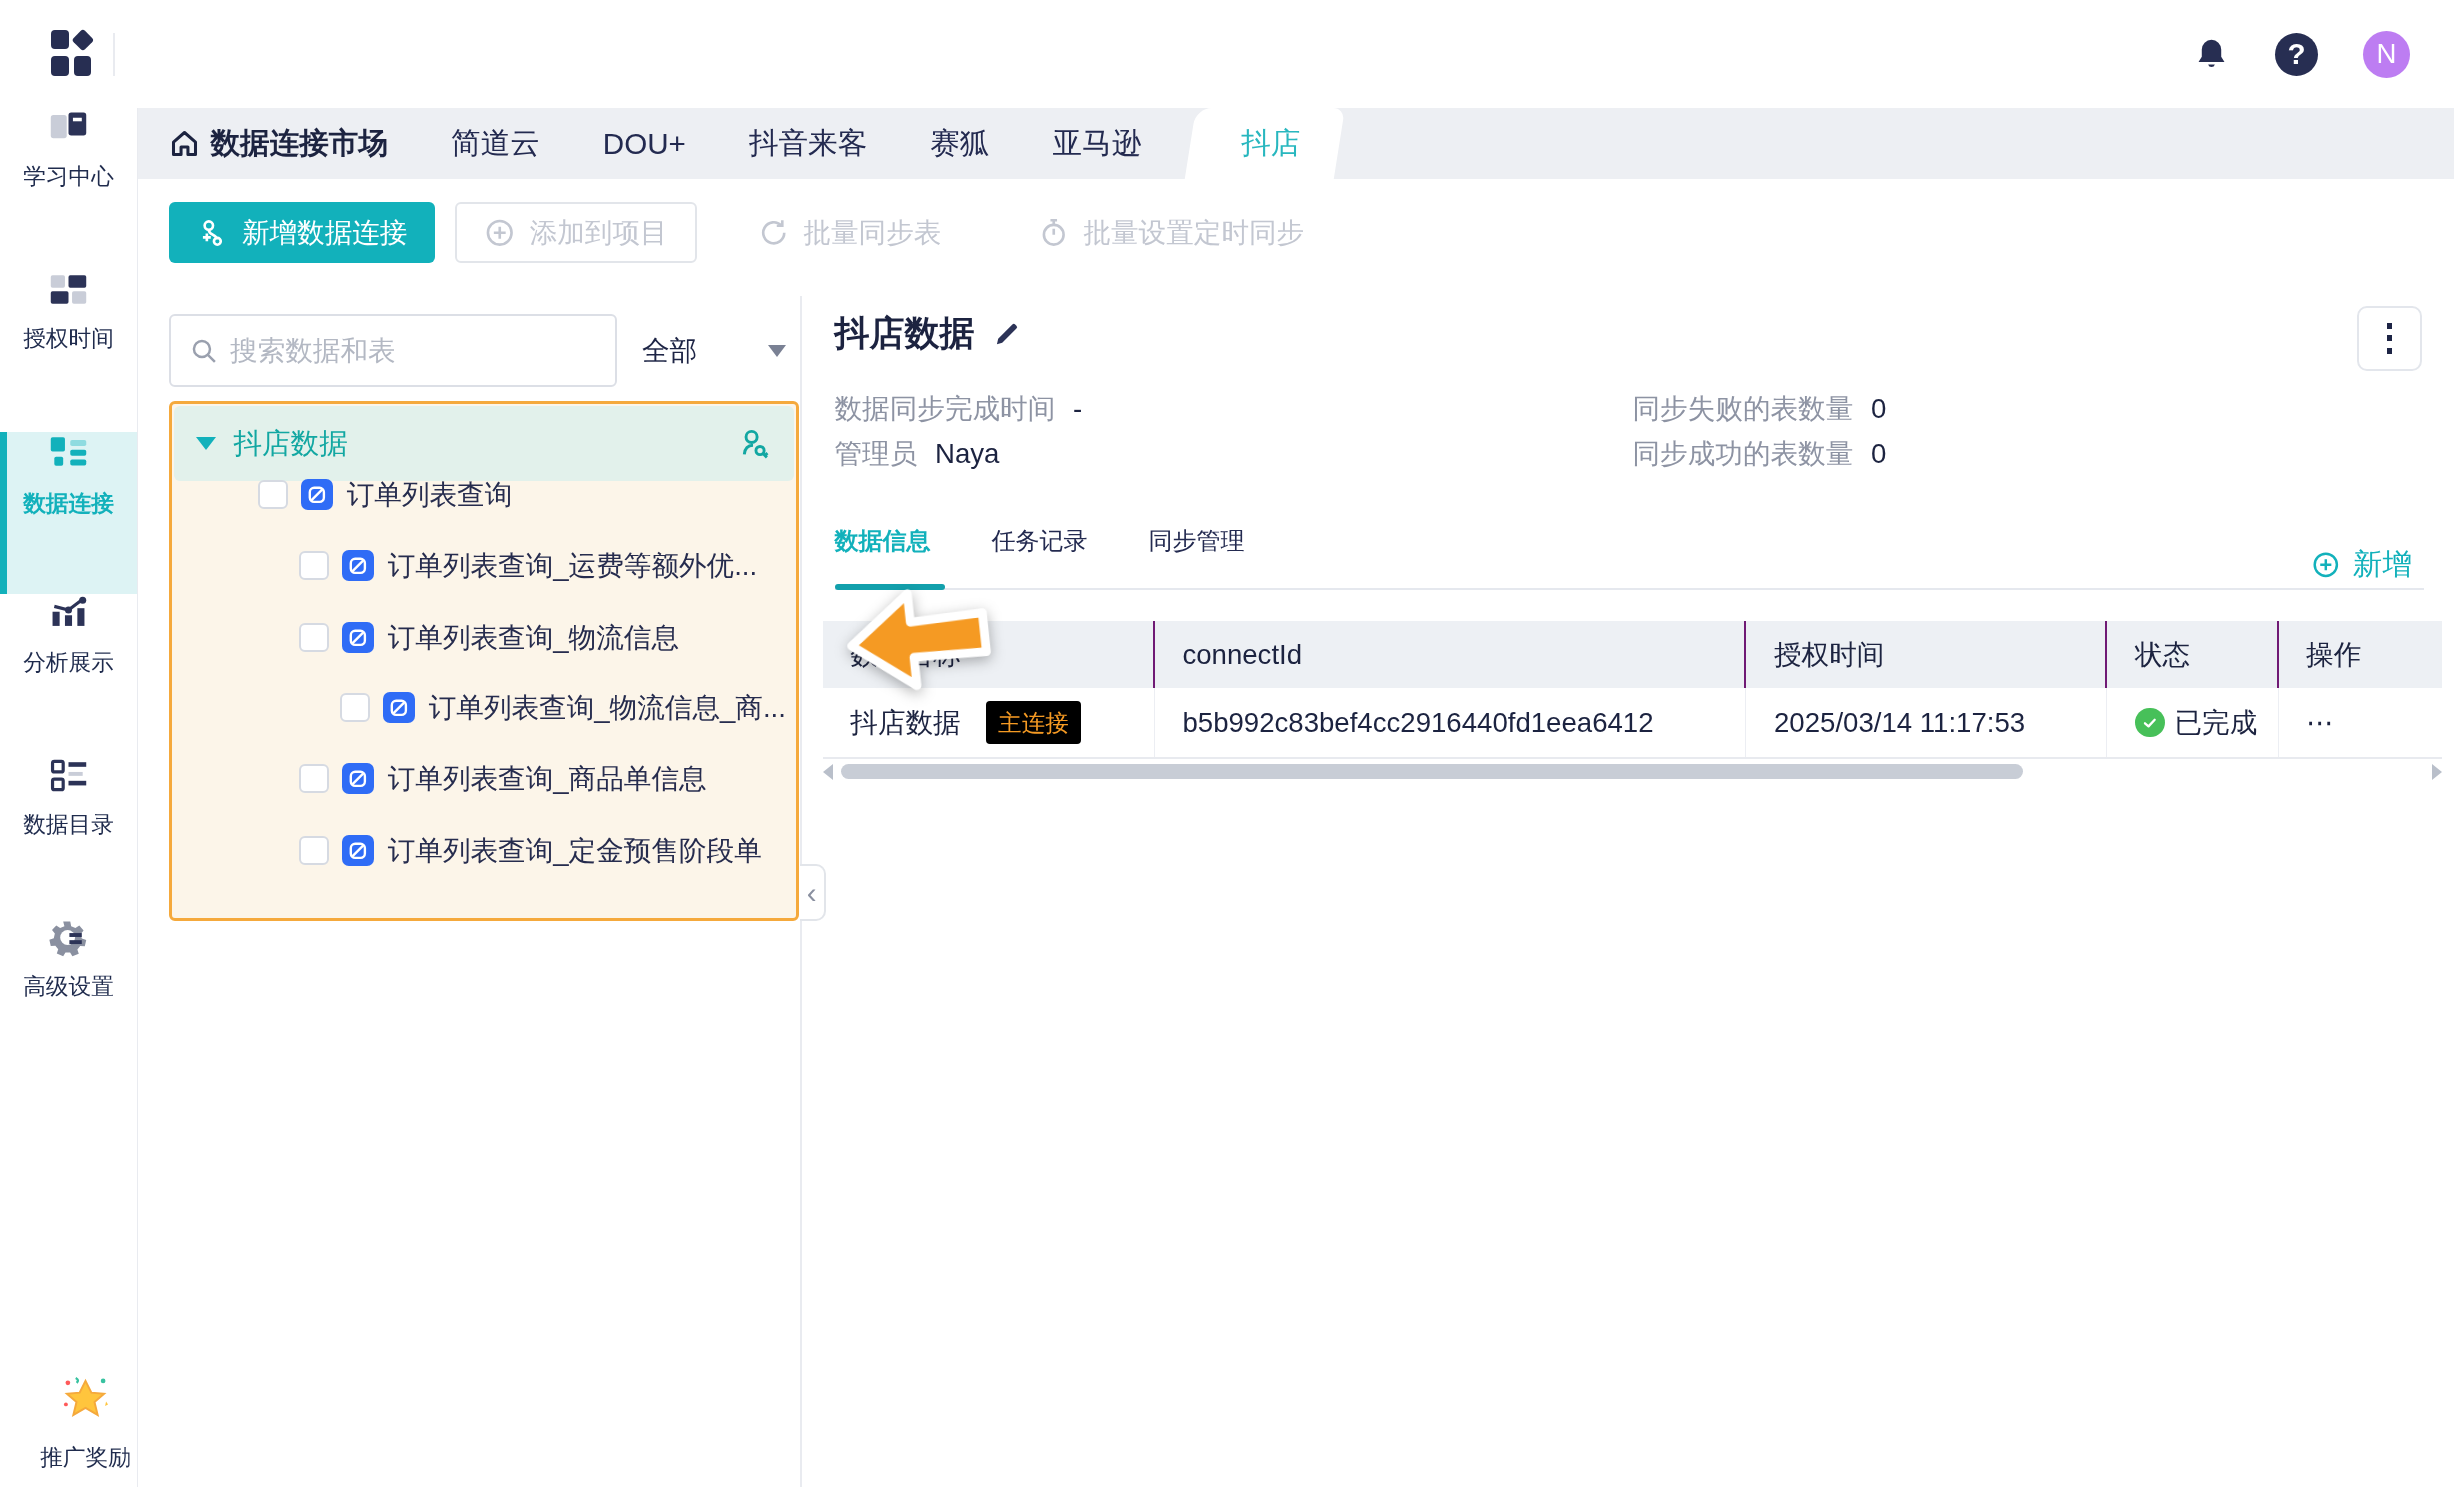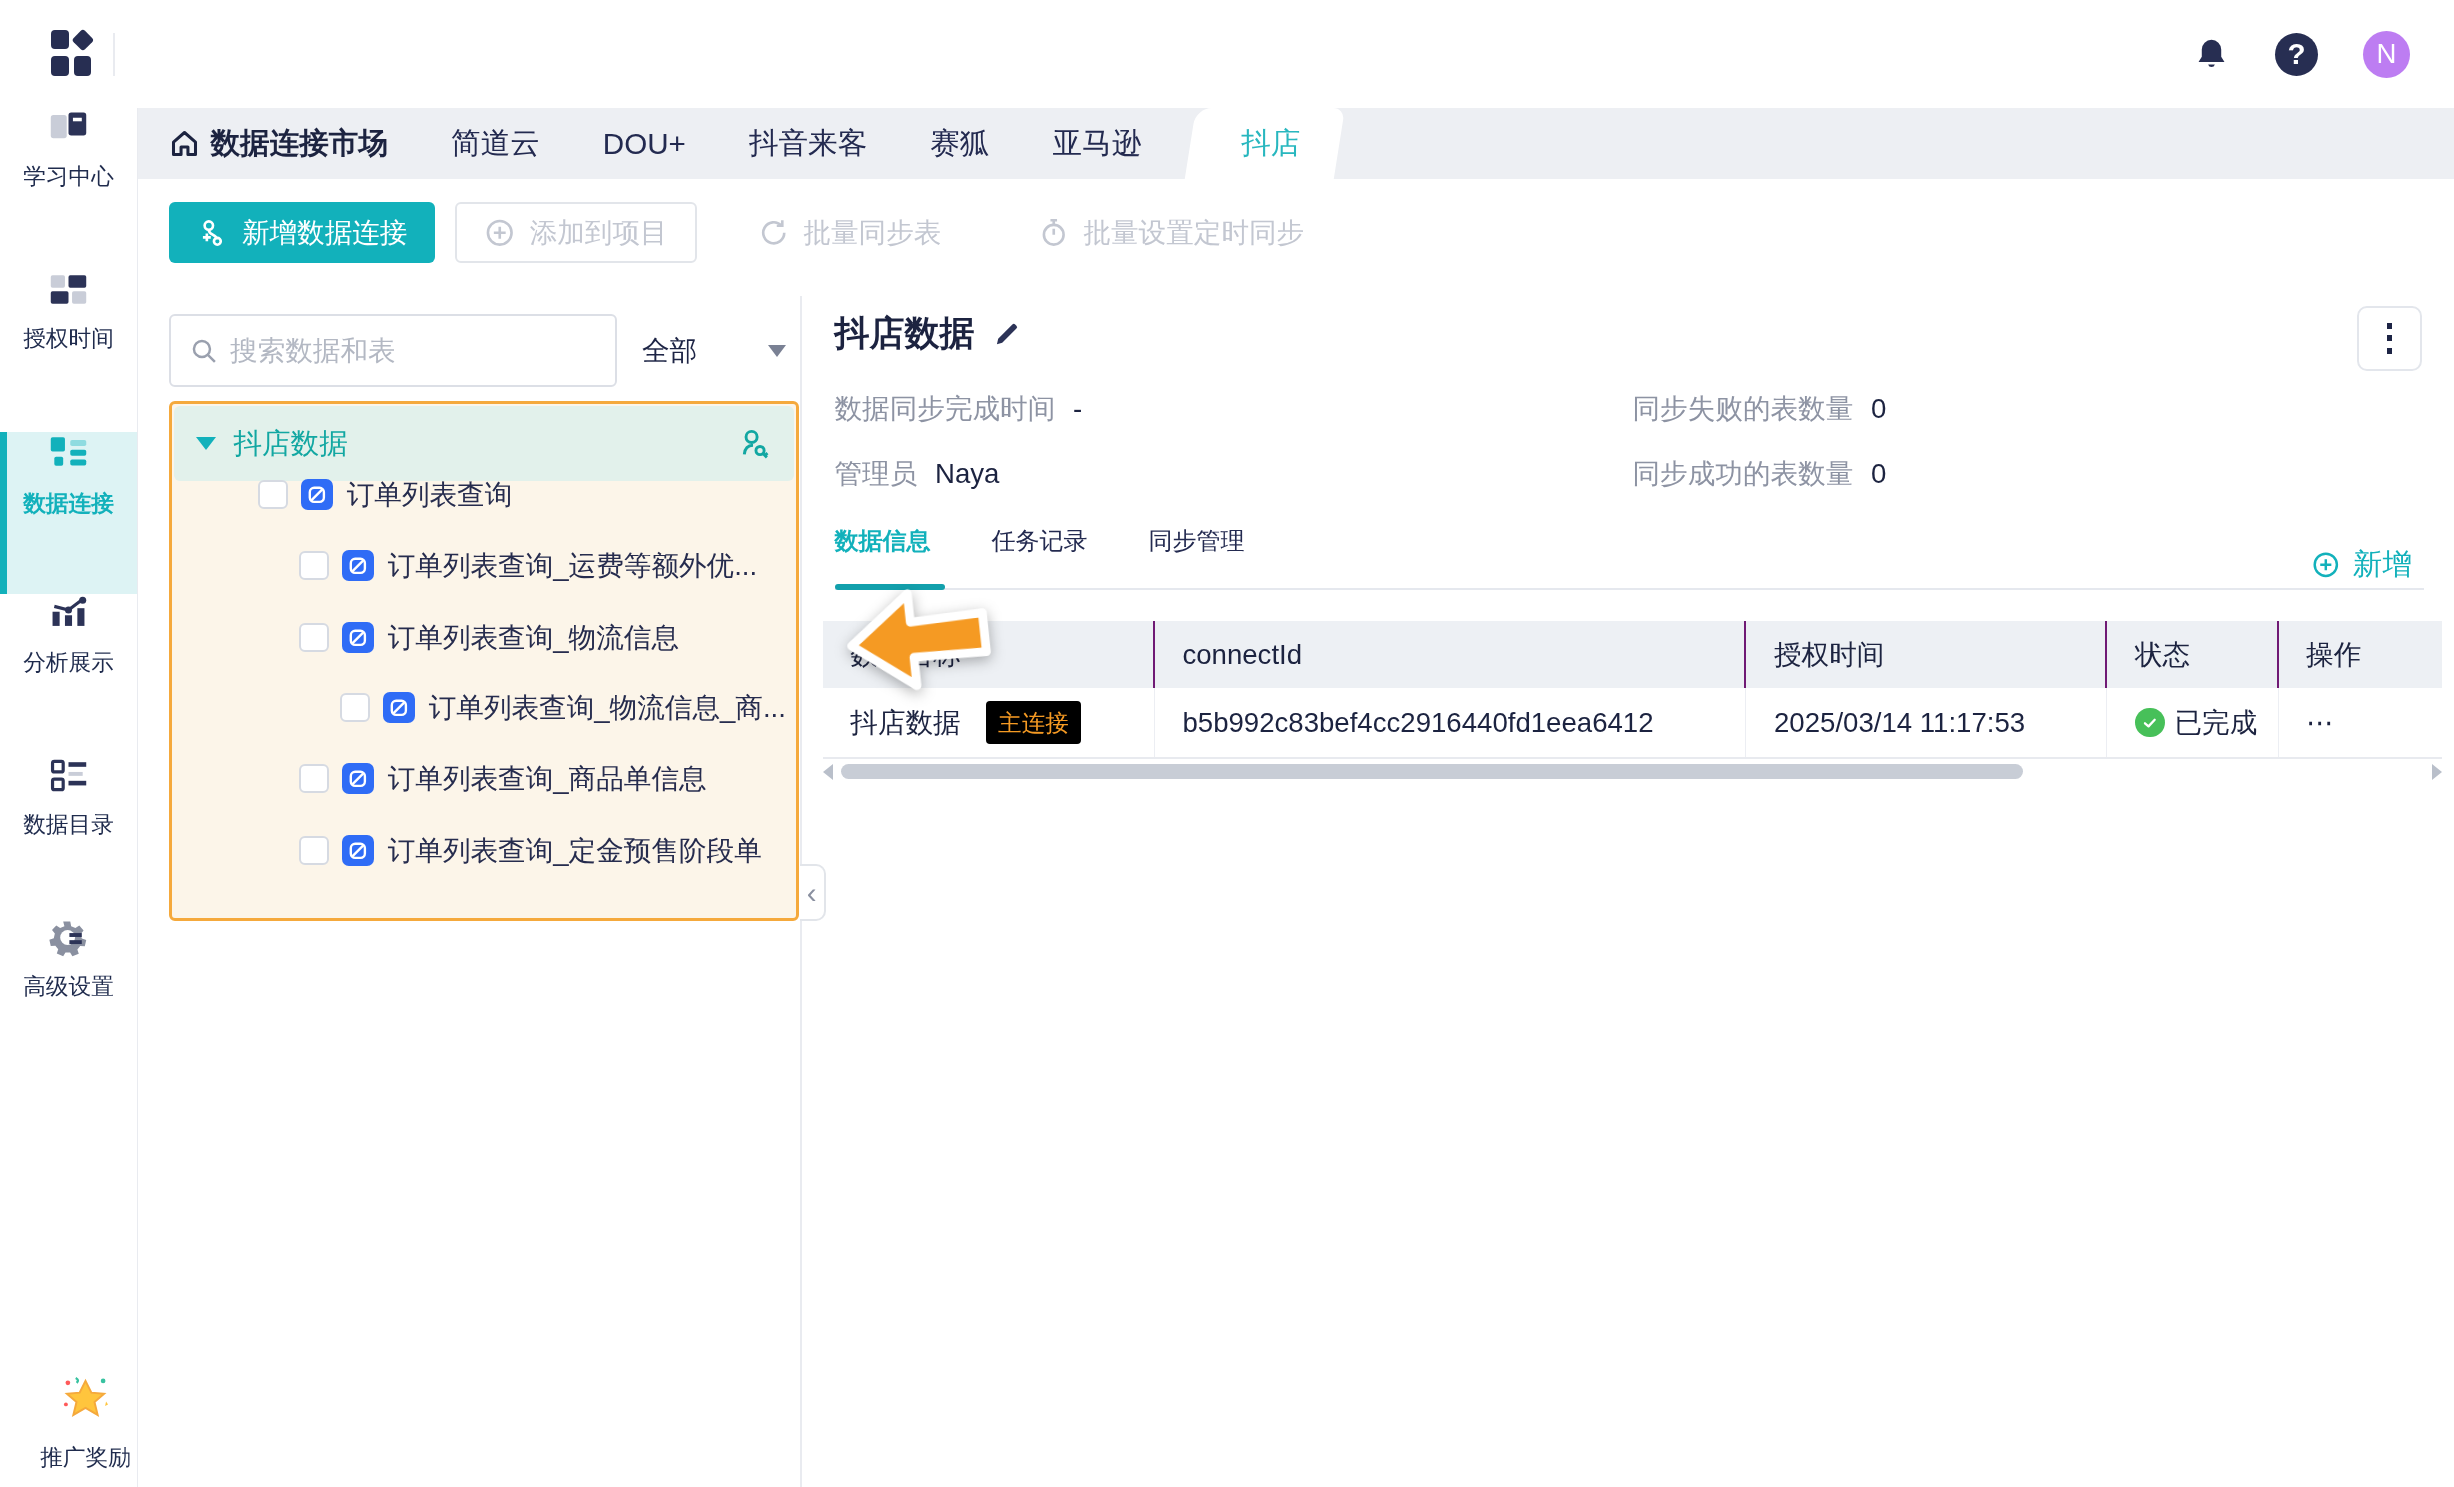--- a/index.html
+++ b/index.html
@@ -385,21 +385,21 @@
     </div>
 
   <div class="stat-row" style="top:95px">
     <span class="stat-label">数据同步完成时间</span>
     <span class="stat-value">-</span>
     <span class="stat-right">
       <span class="stat-label">同步失败的表数量</span>
       <span class="stat-value">0</span>
     </span>
   </div>
-  <div class="stat-row" style="top:160px">
+  <div class="stat-row" style="top:140px">
     <span class="stat-label">管理员</span>
     <span class="stat-value">Naya</span>
     <span class="stat-right">
       <span class="stat-label">同步成功的表数量</span>
       <span class="stat-value">0</span>
     </span>
   </div>
 
   <div class="mtabs">
     <span class="mtab active">数据信息</span>

